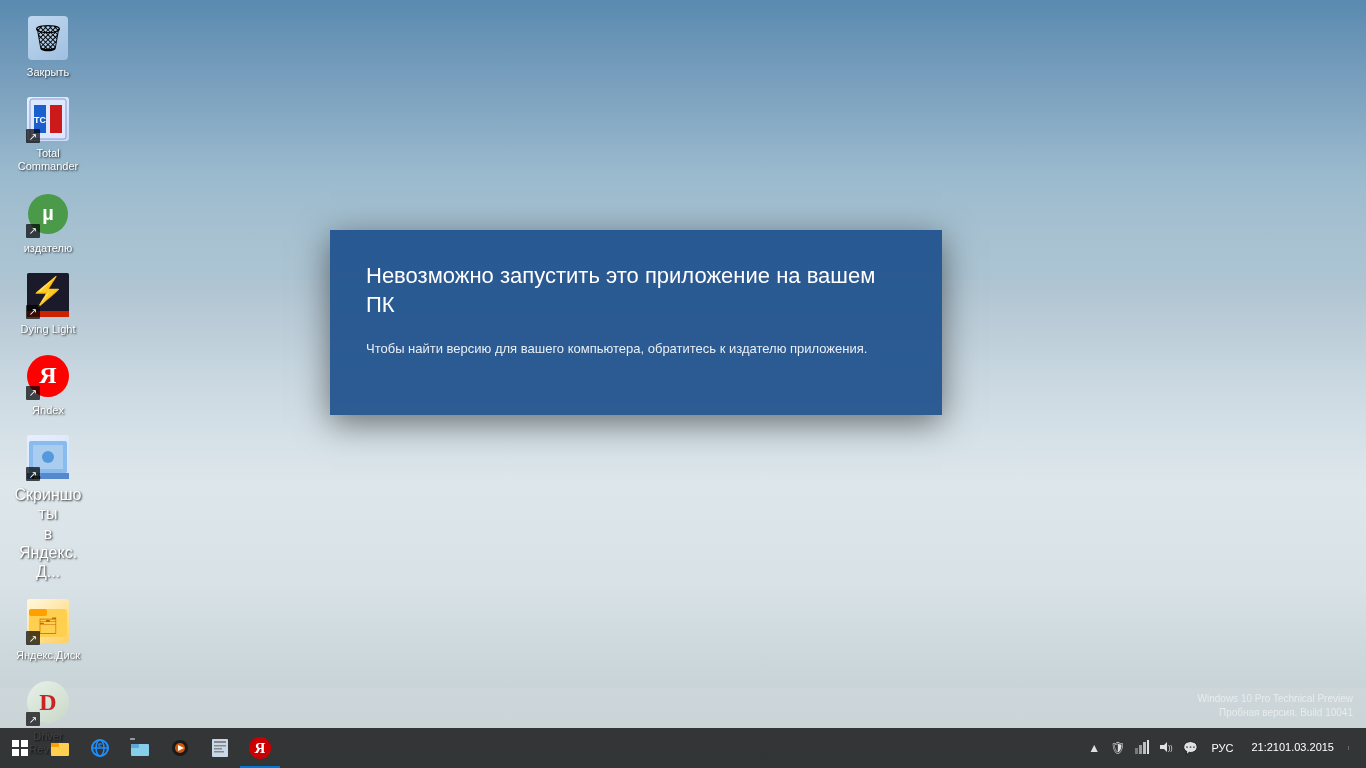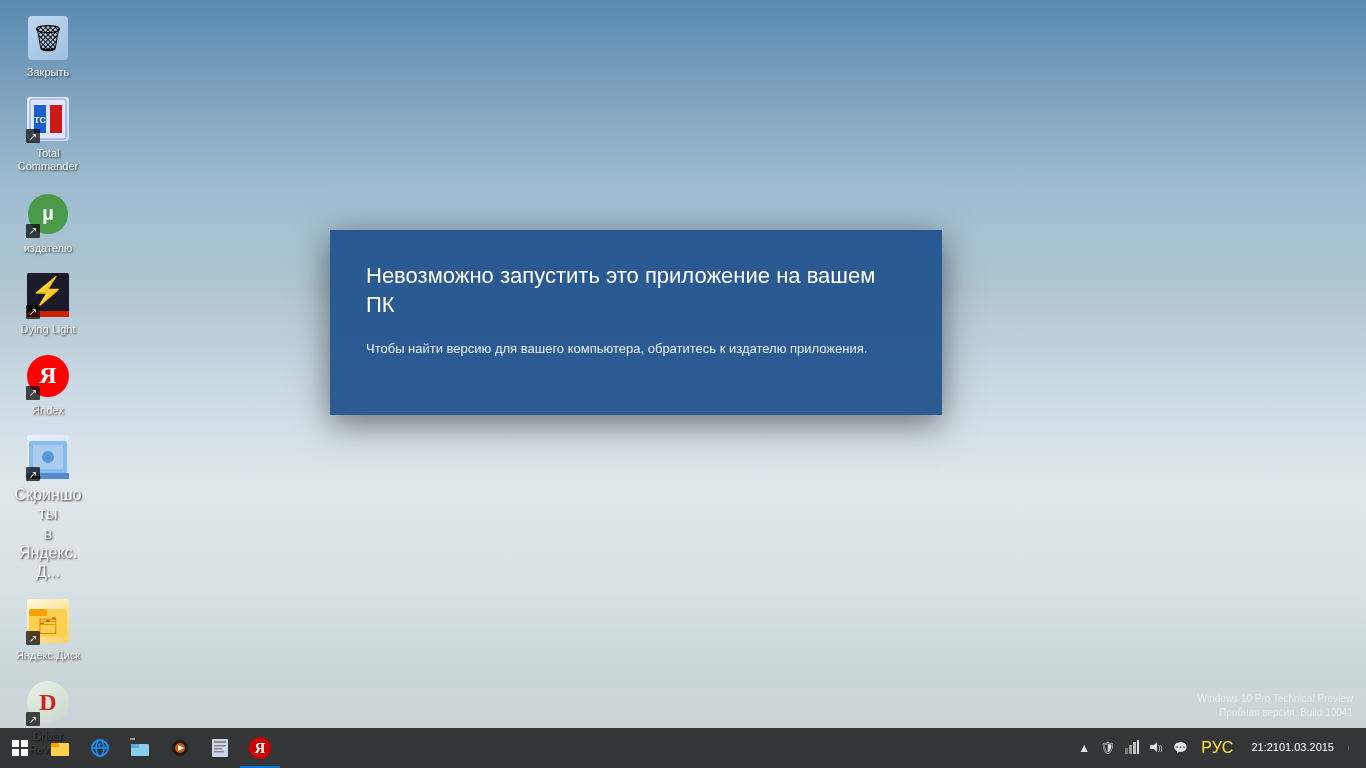--- a/index.html
+++ b/index.html
@@ -126,22 +126,22 @@
       display: flex;
       flex-direction: row;
       align-items: flex-end;
       color: white;
       font-size: 11px;
       padding: 0 8px;
       cursor: pointer;
       line-height: 1.4;
     }
     .taskbar-lang {
-      color: #fde047;
-      font-size: 16px;
+      color: #ffffff;
+      font-size: 11px;
       padding: 0 6px;
       cursor: pointer;
     }
     .win-watermark {
       position: absolute;
       bottom: 48px;
       right: 13px;
       color: rgba(255,255,255,0.55);
       font-size: 10px;
       text-align: right;

